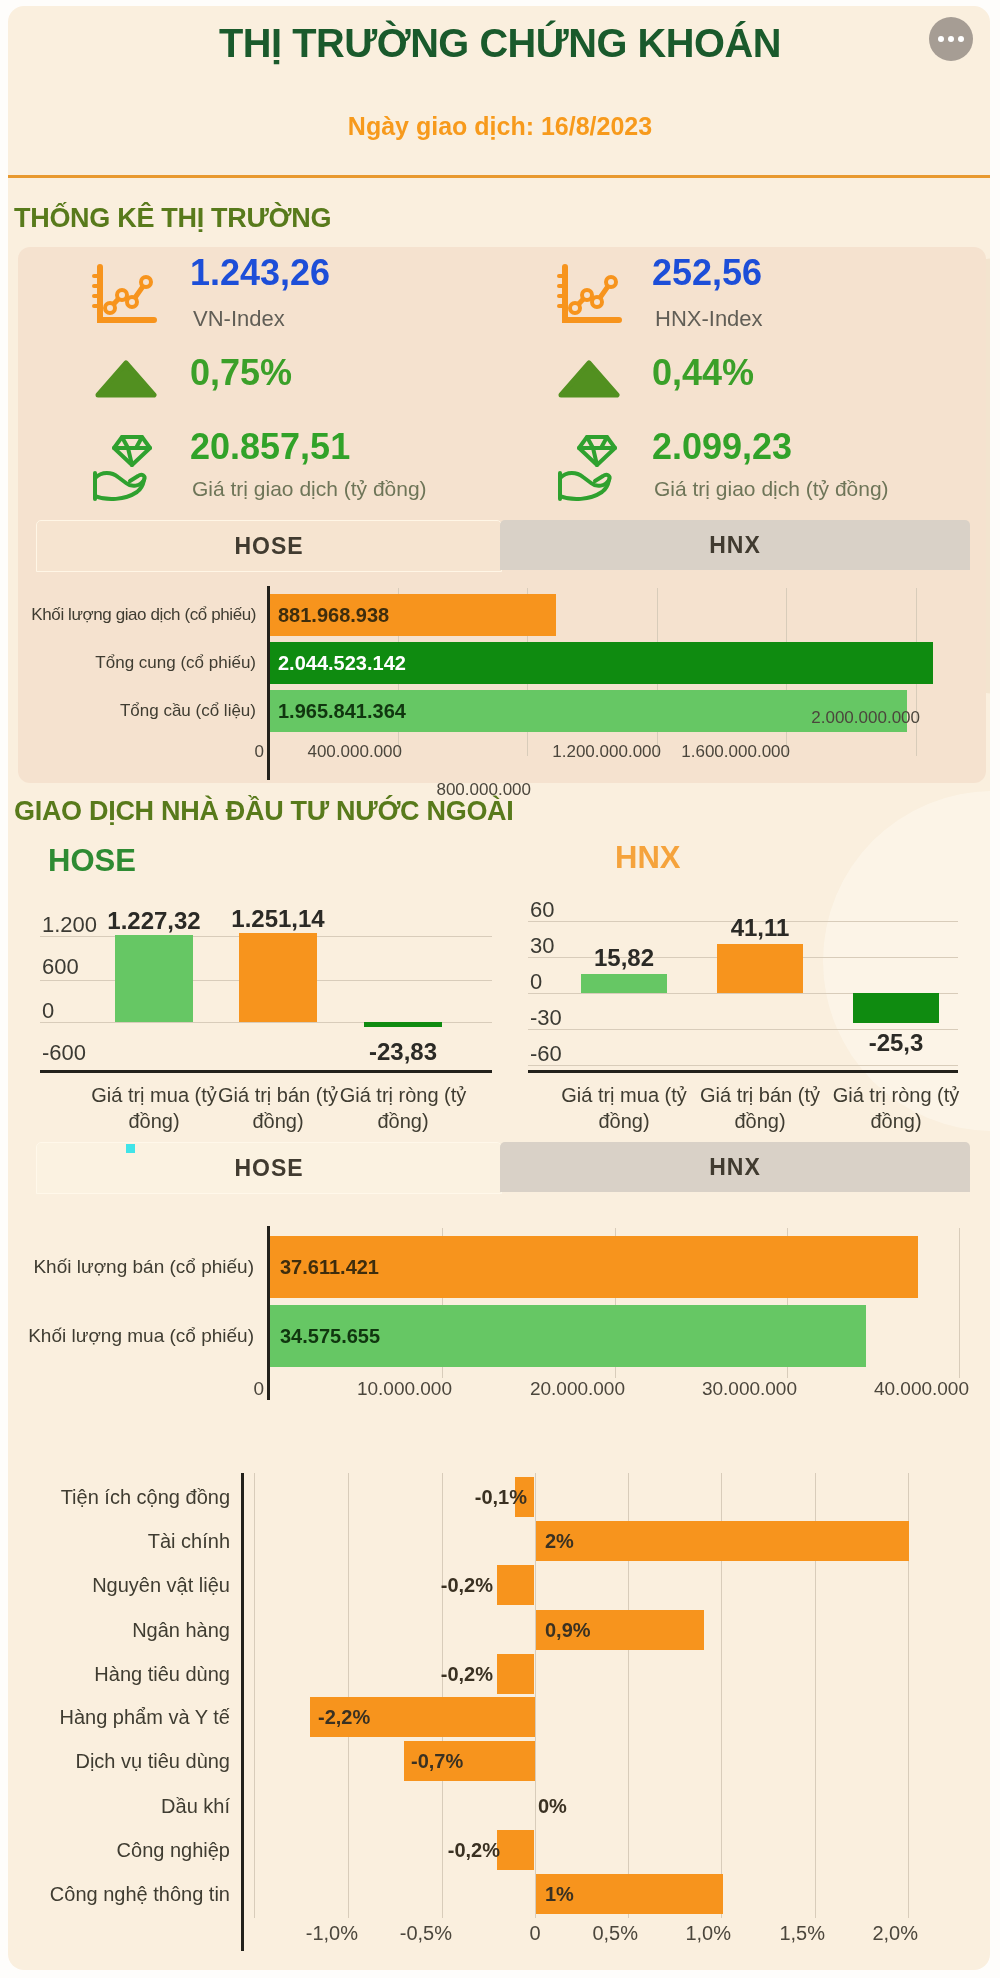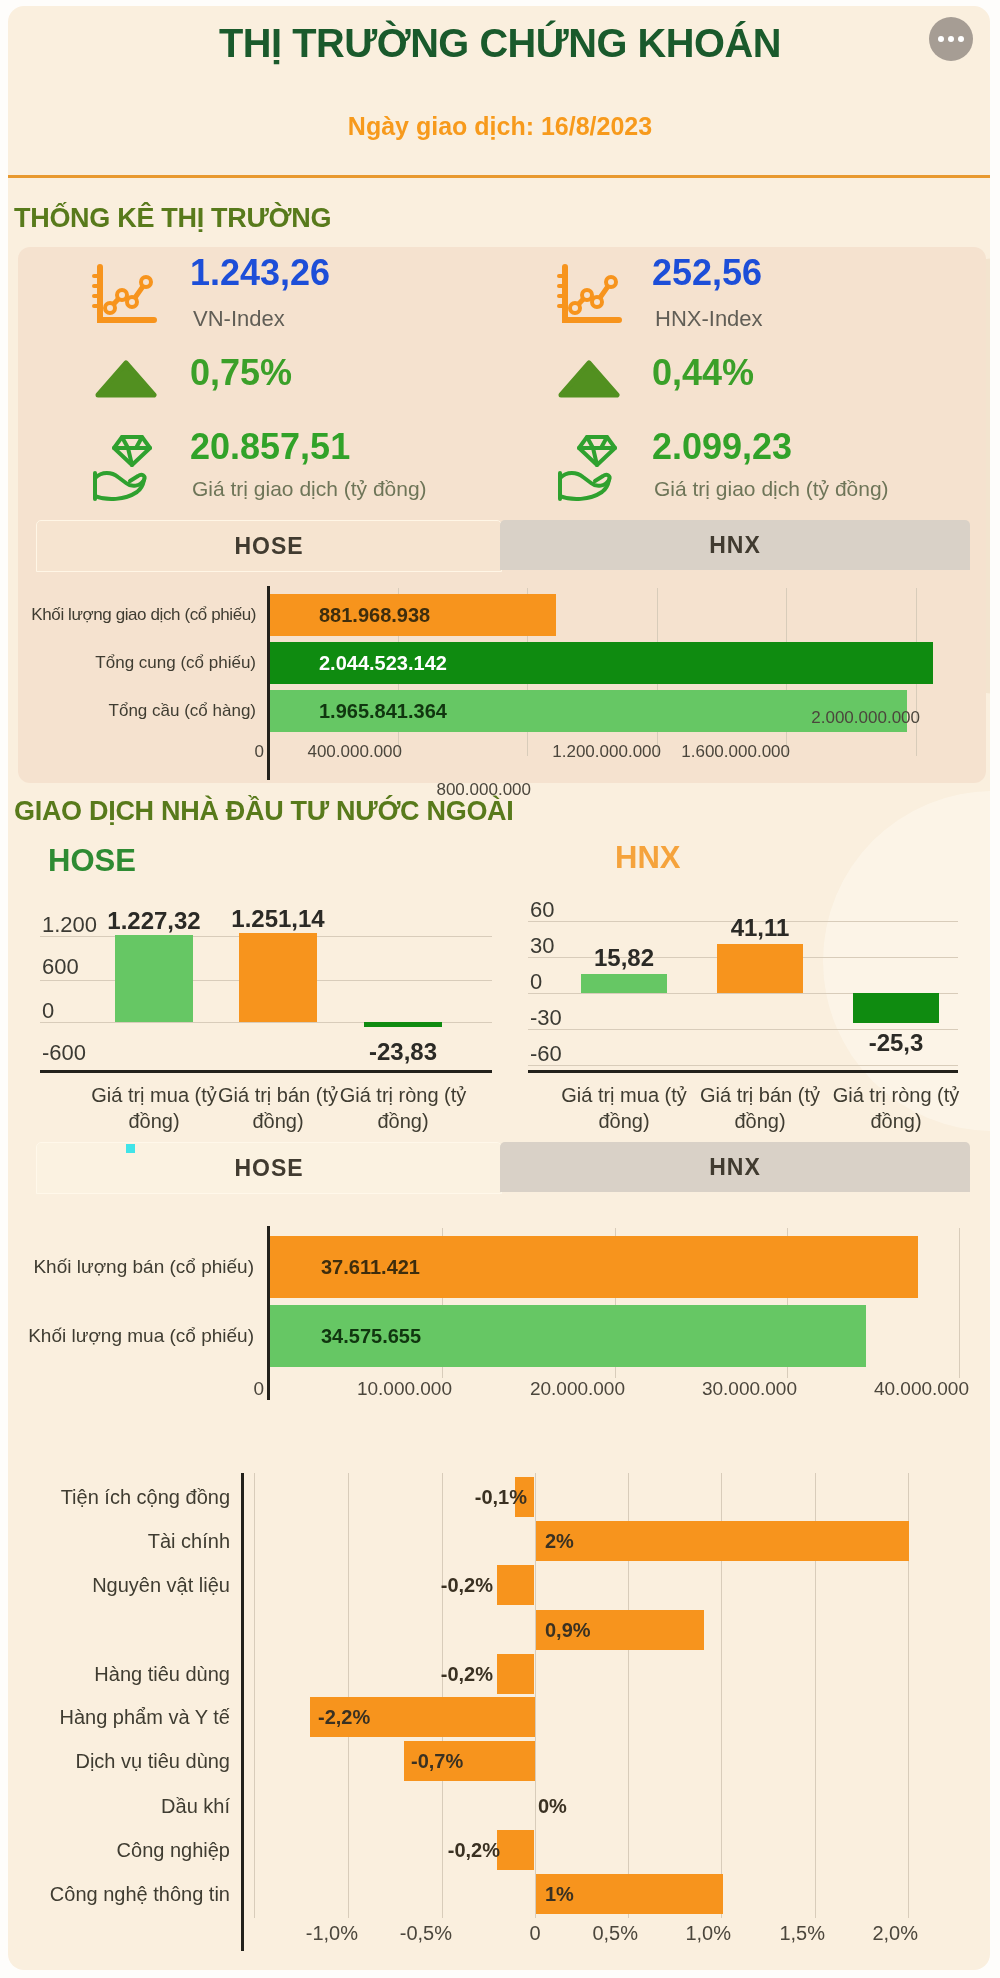--- a/index.html
+++ b/index.html
@@ -21,21 +21,21 @@
   .tab{position:absolute;height:50px;line-height:50px;text-align:center;font-size:23px;font-weight:bold;color:#413B30;letter-spacing:1px;cursor:pointer;border-radius:5px 5px 0 0;}
   .tab-act1{background:#F6E4D0;border:1px solid #FFF6E6;}
   .tab-act2{background:#FBF2E1;border:1px solid #FFF8EA;}
   .tab-inact{background:#D9D1C7;}
   .gridV{position:absolute;width:1px;background:#D8CCBA;}
   .gridH{position:absolute;height:1px;background:#D8CCBA;}
   .axisV{position:absolute;width:3px;background:#23211B;}
   .axisH{position:absolute;height:3px;background:#23211B;}
   .bar{position:absolute;}
   .c-o{background:#F7941D;} .c-dg{background:#0F8B10;} .c-lg{background:#66C764;}
-  .bar-val{position:absolute;font-size:20px;font-weight:bold;white-space:nowrap;margin-left:41px;}
+  .bar-val{position:absolute;font-size:20px;font-weight:bold;white-space:nowrap;}
   .on-o{color:#3E2D0D;} .on-dg{color:#FFFFFF;} .on-lg{color:#10360F;}
   .cat1{position:absolute;left:0;width:256px;text-align:right;font-size:17px;color:#3F3C31;white-space:nowrap;}
   .cat2{position:absolute;left:0;width:254px;text-align:right;font-size:19px;color:#3F3C31;white-space:nowrap;}
   .tickx{position:absolute;font-size:17px;color:#4B463C;text-align:right;white-space:nowrap;}
   .mini-title{position:absolute;font-size:31px;font-weight:bold;}
   .ytick{position:absolute;font-size:22px;color:#3B3A33;white-space:nowrap;}
   .mini-val{position:absolute;width:130px;text-align:center;font-size:24px;font-weight:bold;color:#2B2A26;white-space:nowrap;}
   .mini-cat{position:absolute;text-align:center;font-size:20px;line-height:26px;color:#3F3C31;}
   .sec-label{position:absolute;left:20px;width:210px;height:40px;line-height:40px;text-align:right;font-size:20px;color:#3F3C31;white-space:nowrap;}
   .sec-val{position:absolute;height:40px;line-height:40px;font-size:20px;font-weight:600;color:#3A3122;white-space:nowrap;}
@@ -130,21 +130,21 @@
 
   <div class="gridV" style="left:398px;top:588px;height:168px;"></div>
   <div class="gridV" style="left:527px;top:588px;height:168px;"></div>
   <div class="gridV" style="left:657px;top:588px;height:168px;"></div>
   <div class="gridV" style="left:786px;top:588px;height:168px;"></div>
   <div class="gridV" style="left:916px;top:588px;height:168px;"></div>
   <div class="axisV" style="left:267px;top:586px;height:194px;"></div>
 
   <div class="cat1" style="top:594px;height:42px;line-height:42px;letter-spacing:-0.4px;">Khối lượng giao dịch (cổ phiếu)</div>
   <div class="cat1" style="top:642px;height:42px;line-height:42px;">Tổng cung (cổ phiếu)</div>
-  <div class="cat1" style="top:690px;height:42px;line-height:42px;">Tổng cầu (cổ hàng)</div>
+  <div class="cat1" style="top:690px;height:42px;line-height:42px;">Tổng cầu (cổ liệu)</div>
 
   <div class="bar c-o" style="left:270px;top:594px;width:286px;height:42px;"></div>
   <div class="bar-val on-o" style="left:278px;top:594px;height:42px;line-height:42px;">881.968.938</div>
   <div class="bar c-dg" style="left:270px;top:642px;width:663px;height:42px;"></div>
   <div class="bar-val on-dg" style="left:278px;top:642px;height:42px;line-height:42px;">2.044.523.142</div>
   <div class="bar c-lg" style="left:270px;top:690px;width:637px;height:42px;"></div>
   <div class="bar-val on-lg" style="left:278px;top:690px;height:42px;line-height:42px;">1.965.841.364</div>
 
   <div class="tickx" style="left:204px;top:742px;width:60px;">0</div>
   <div class="tickx" style="left:272px;top:742px;width:130px;">400.000.000</div>
@@ -235,20 +235,21 @@
   <div class="sec-val" style="left:437px;top:1477px;width:90px;text-align:right;">-0,1%</div>
 
   <div class="sec-label" style="top:1521px;">Tài chính</div>
   <div class="bar c-o" style="left:536px;top:1521px;width:373px;height:40px;"></div>
   <div class="sec-val" style="left:545px;top:1521px;">2%</div>
 
   <div class="sec-label" style="top:1565px;">Nguyên vật liệu</div>
   <div class="bar c-o" style="left:497px;top:1565px;width:37px;height:40px;"></div>
   <div class="sec-val" style="left:403px;top:1565px;width:90px;text-align:right;">-0,2%</div>
 
+  <div class="sec-label" style="top:1610px;">Ngân hàng</div>
   <div class="bar c-o" style="left:536px;top:1610px;width:168px;height:40px;"></div>
   <div class="sec-val" style="left:545px;top:1610px;">0,9%</div>
 
   <div class="sec-label" style="top:1654px;">Hàng tiêu dùng</div>
   <div class="bar c-o" style="left:497px;top:1654px;width:37px;height:40px;"></div>
   <div class="sec-val" style="left:403px;top:1654px;width:90px;text-align:right;">-0,2%</div>
 
   <div class="sec-label" style="top:1697px;">Hàng phẩm và Y tế</div>
   <div class="bar c-o" style="left:310px;top:1697px;width:225px;height:40px;"></div>
   <div class="sec-val" style="left:318px;top:1697px;">-2,2%</div>

